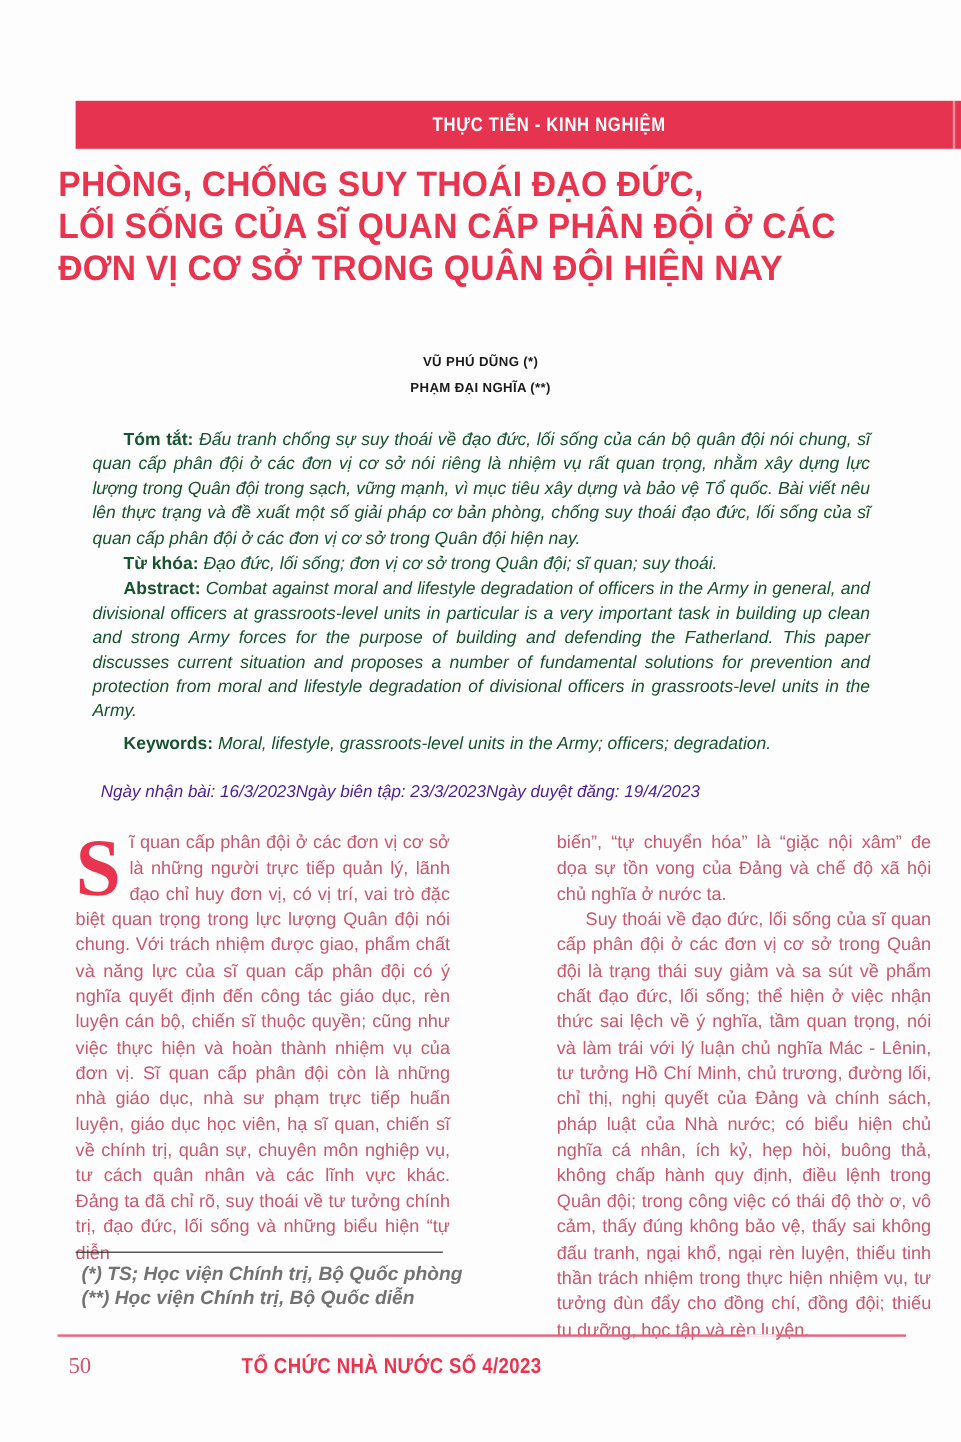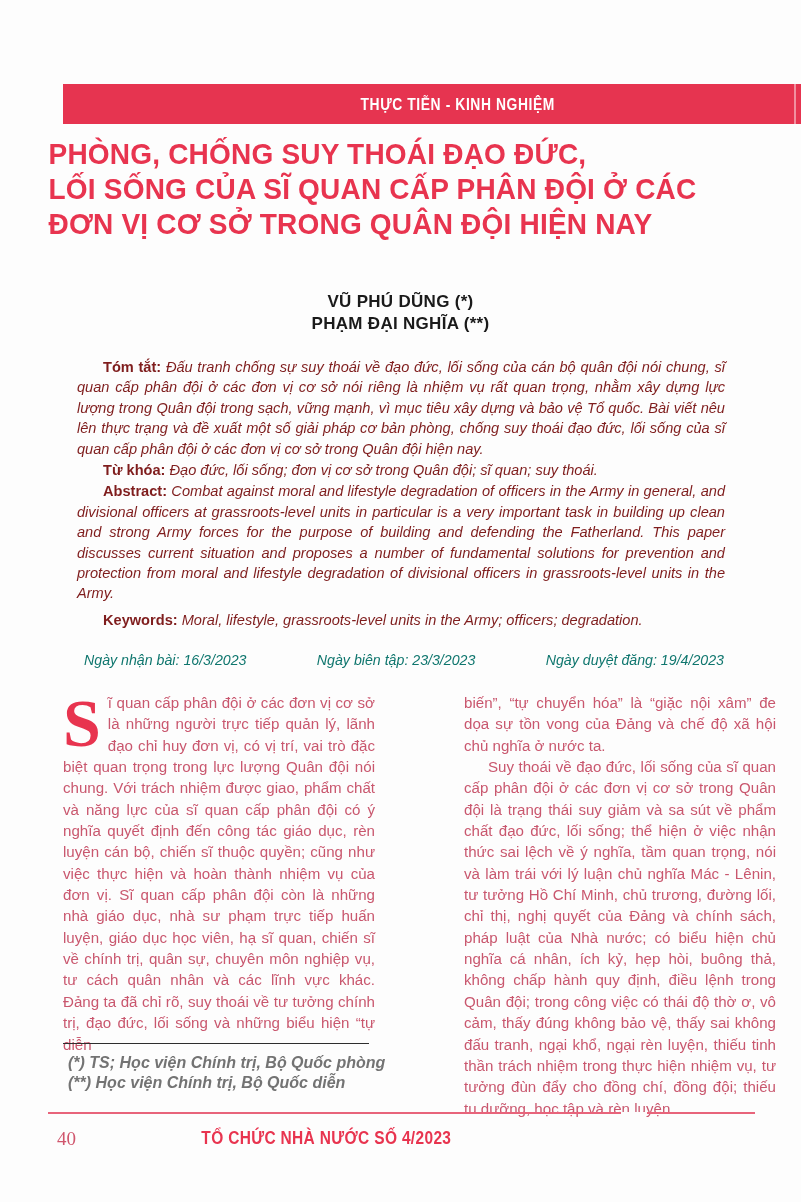--- a/index.html
+++ b/index.html
@@ -77,62 +77,61 @@
   .authors {
     position: absolute;
     left: 0;
     top: 291px;
     width: 801px;
     text-align: center;
   }
   .author-name {
     font-family: "Liberation Sans", sans-serif;
     font-weight: bold;
-    font-size: 17px;
+    font-size: 11px;
     line-height: 22px;
     color: #1a1a1a;
     letter-spacing: 0.3px;
   }
 
   
   .abstract-zone {
     position: absolute;
     left: 77px;
     top: 357px;
     width: 648px;
   }
   .abs-para {
     font-family: "Liberation Sans", sans-serif;
     font-style: italic;
     font-size: 14.6px;
     line-height: 20.4px;
     text-align: justify;
     text-justify: inter-word;
-    color: #7f1d1d;
+    color: #14532d;
     margin: 0 0 1px 0;
     text-indent: 26px;
   }
   .abs-para .lead {
     font-style: normal;
     font-weight: bold;
   }
   .abs-gap { height: 5px; }
 
   
   .dates {
     position: absolute;
     left: 84px;
     top: 652px;
     width: 640px;
     display: flex;
-    justify-content: space-between;
     font-family: "Liberation Sans", sans-serif;
     font-style: italic;
     font-size: 14.2px;
-    color: #0f766e;
+    color: #4c1d95;
   }
 
   
   .col {
     position: absolute;
     top: 692px;
     width: 312px;
     font-family: "Liberation Sans", sans-serif;
     font-size: 15.1px;
     line-height: 21.35px;
@@ -270,16 +269,16 @@
 
   <div class="footnote-rule"></div>
   <div class="footnotes">
     <div>(*) TS; Học viện Chính trị, Bộ Quốc phòng</div>
     <div>(**) Học viện Chính trị, Bộ Quốc diễn</div>
   </div>
 
   <div class="footer-rule">
     <div class="footer-rule-seam"></div>
   </div>
-  <div class="page-number">40</div>
+  <div class="page-number">50</div>
   <div class="journal-line"><span>TỔ CHỨC NHÀ NƯỚC SỐ 4/2023</span></div>
 
 </div>
 
 </body></html>

